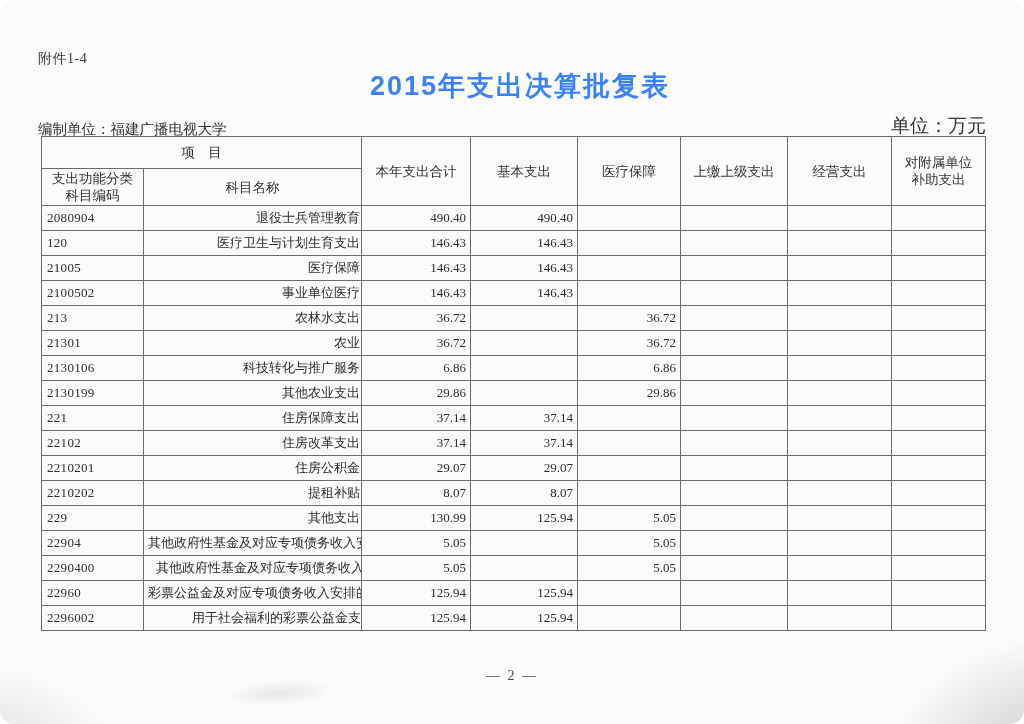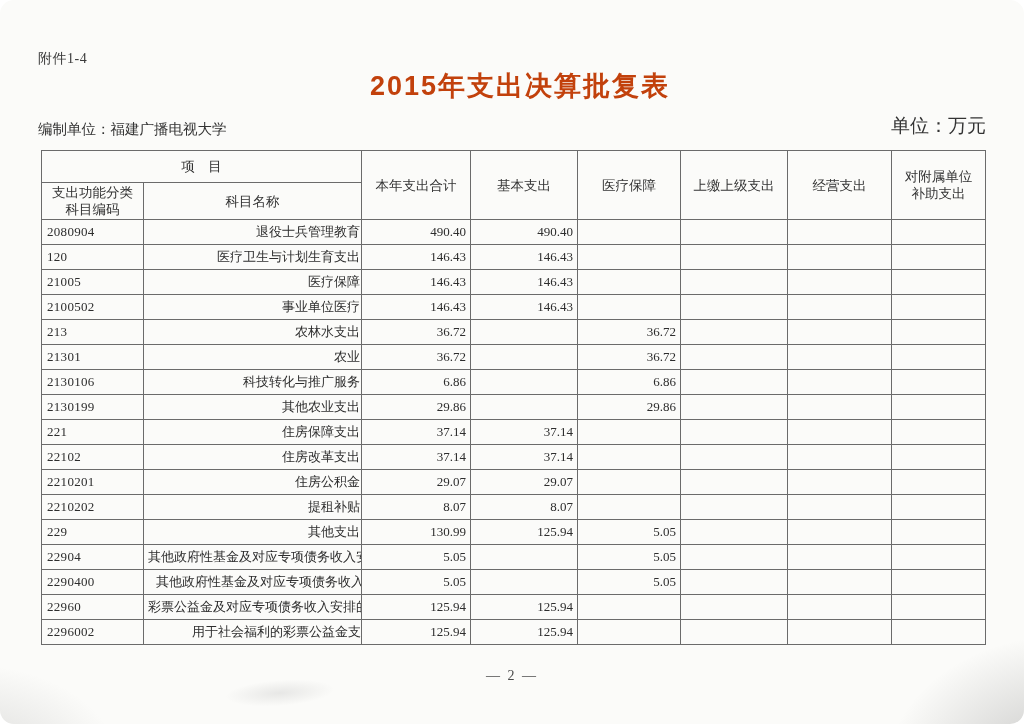--- a/index.html
+++ b/index.html
@@ -29,32 +29,32 @@
     transform: rotate(-4deg);
   }
   #attachment-label {
     position: absolute; left: 38px; top: 50px;
     font-size: 14px; letter-spacing: 0.5px; color: #3a3a3a;
   }
   #doc-title {
     position: absolute; left: 30px; top: 68px; width: 980px;
     text-align: center;
     font-family: "Liberation Sans", "DejaVu Sans", sans-serif;
-    font-weight: bold; font-size: 27px; letter-spacing: 2px; color: #c2410c;
+    font-weight: bold; font-size: 27px; letter-spacing: 2px; color: #3b82f6;
   }
   #compiler-label {
     position: absolute; left: 38px; top: 120px;
     font-size: 14.5px; color: #333;
   }
   #unit-label {
     position: absolute; right: 38px; top: 113px;
     font-size: 19px; color: #333;
   }
   #main-table {
-    position: absolute; left: 41px; top: 150px;
+    position: absolute; left: 41px; top: 136px;
     border-collapse: collapse; table-layout: fixed;
     width: 944px;
   }
   #main-table th, #main-table td {
     border: 1px solid #6b6b6b;
     overflow: hidden; white-space: nowrap;
     font-weight: normal;
   }
   #main-table { border: 1.5px solid #474747; }
   #main-table thead th {

